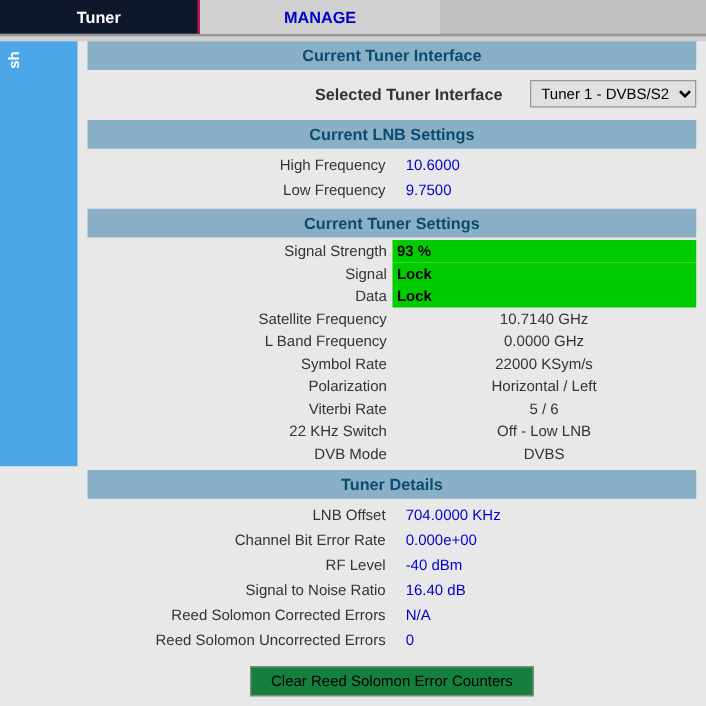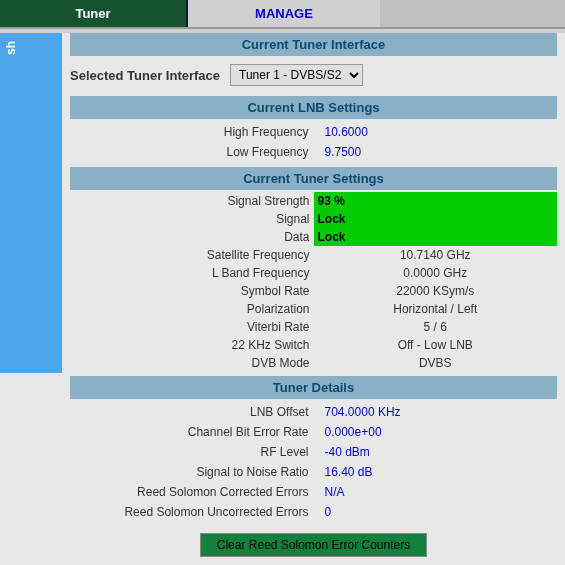--- a/index.html
+++ b/index.html
@@ -19,24 +19,24 @@
       border-bottom: 2px solid #999;
     }
     .tab {
       padding: 6px 0;
       text-align: center;
       cursor: pointer;
       font-weight: bold;
       font-size: 13px;
     }
     .tab-tuner {
-      width: 188px;
-      background: #14532d;
+      width: 160px;
+      background: #0f172a;
       color: #fff;
-      border-right: 2px solid #0f172a;
+      border-right: 2px solid #be185d;
     }
     .tab-pid {
       width: 160px;
       background: #d0d0d0;
       color: #333;
       border-right: 2px solid #999;
     }
     .tab-manage {
       width: 192px;
       background: #d0d0d0;
@@ -107,23 +107,23 @@
       text-align: left;
       font-weight: bold;
       width: 50%;
       padding: 2px 4px;
     }
 
     
     .selected-tuner-row {
       display: flex;
       align-items: center;
-      justify-content: flex-start;
+      justify-content: flex-end;
       padding: 6px 0;
-      gap: 10px;
+      gap: 22px;
     }
     .selected-tuner-label {
       font-weight: bold;
       color: #333;
     }
     .tuner-select {
       background: #e0e0e0;
       border: 1px solid #999;
       padding: 2px 4px;
       font-size: 12px;

